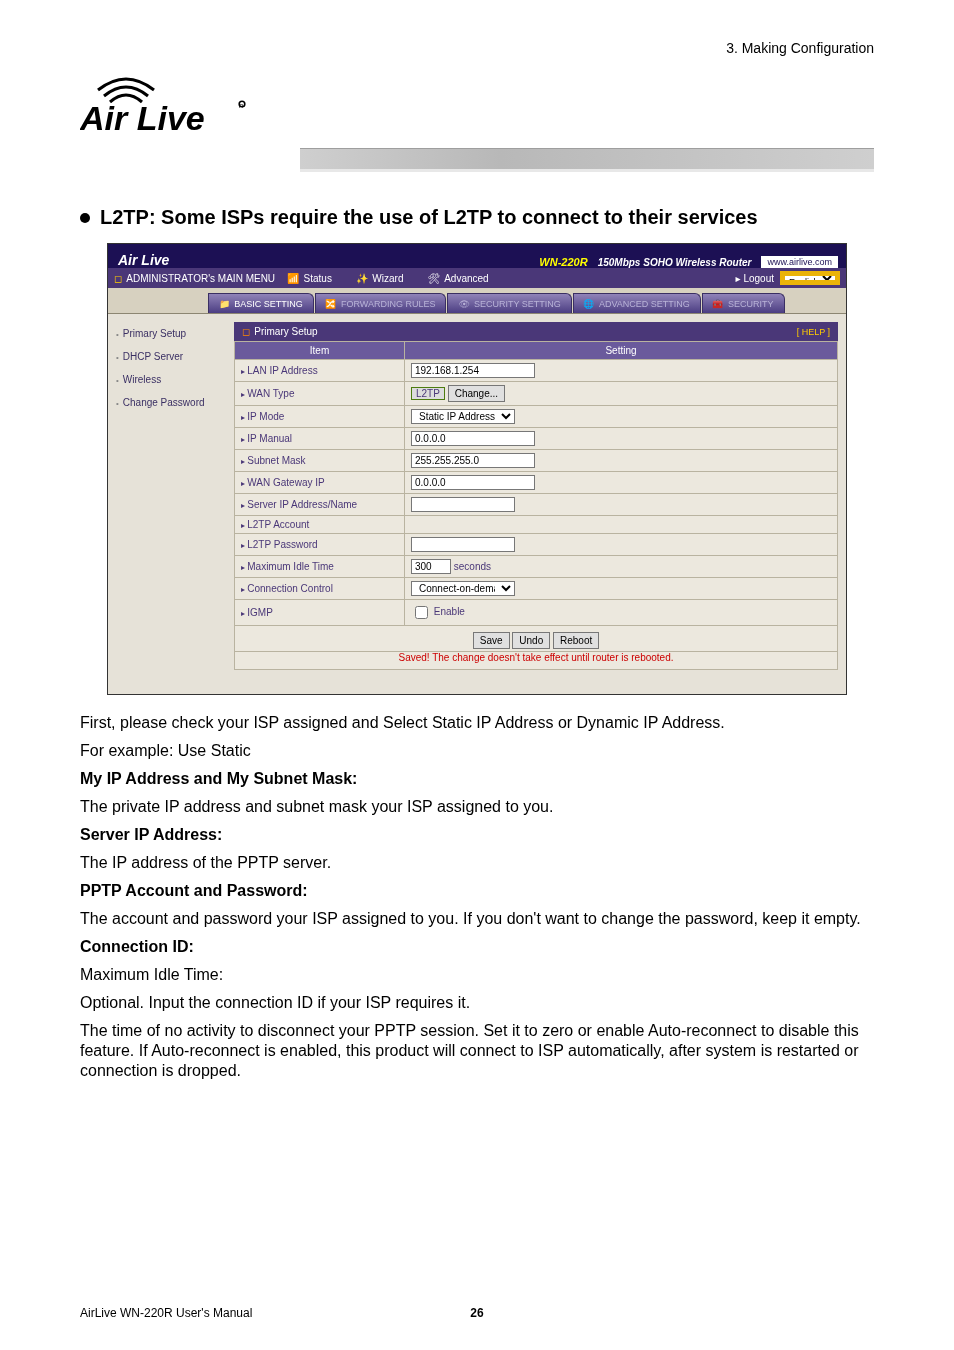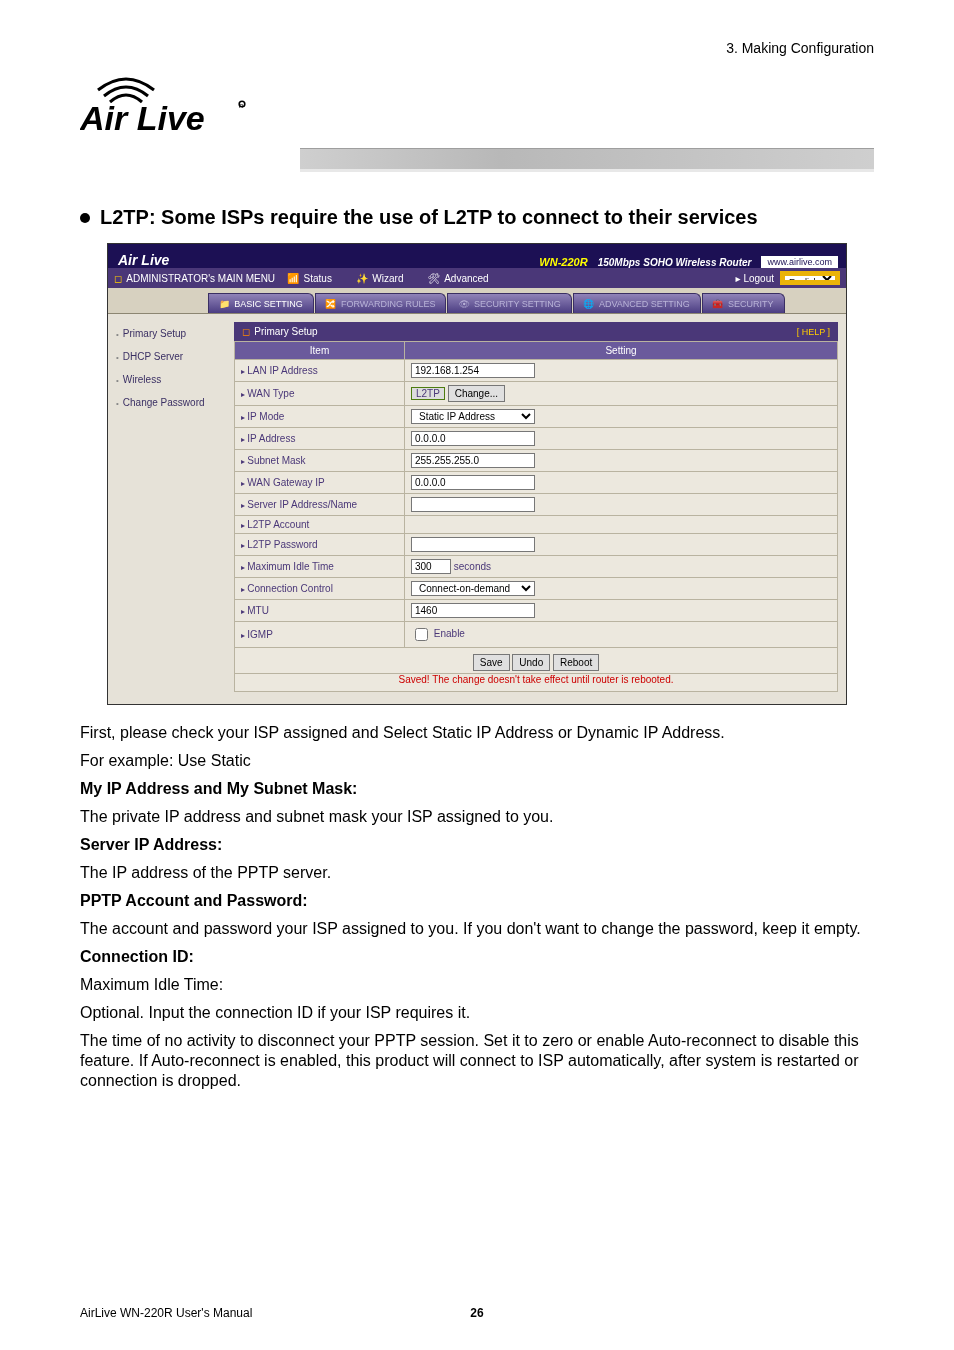--- a/index.html
+++ b/index.html
@@ -198,21 +198,21 @@
   .tbl td.lbl { width: 170px; }
   .tbl td.lbl::before { content:"▸ "; color:#4a3778; font-size:8px; }
   .inp {
     font-size: 10px;
     height: 15px;
     border: 1px solid #777;
     background: #fff;
     padding: 0 3px;
   }
   .inp.s100{ width:124px; }
-  .inp.s120{ width:124px; }
+  .inp.s120{ width:104px; }
   .inp.s40 { width:40px; }
   .btn-sm {
     font-size: 10px;
     height: 17px;
     background: #e0e0e0;
     border: 1px solid #777;
     padding: 0 6px;
   }
   .chk { vertical-align: middle; }
   .actions {
@@ -358,21 +358,21 @@
             <td>
               <span style="background:#ddd;border:1px solid #4d7c0f;padding:0 4px;">L2TP</span>
               <button class="btn-sm">Change...</button>
             </td>
           </tr>
           <tr>
             <td class="lbl">IP Mode</td>
             <td><select class="inp s120"><option>Static IP Address</option></select></td>
           </tr>
           <tr>
-            <td class="lbl">IP Address</td>
+            <td class="lbl">IP Manual</td>
             <td><input class="inp s100" value="0.0.0.0" style=""></td>
           </tr>
           <tr>
             <td class="lbl">Subnet Mask</td>
             <td><input class="inp s100" value="255.255.255.0" style=""></td>
           </tr>
           <tr>
             <td class="lbl">WAN Gateway IP</td>
             <td><input class="inp s100" value="0.0.0.0" style=""></td>
           </tr>
@@ -391,24 +391,20 @@
           <tr>
             <td class="lbl">Maximum Idle Time</td>
             <td>
               <input class="inp s40" value="300" style="">
               <span>seconds</span>
             </td>
           </tr>
           <tr>
             <td class="lbl">Connection Control</td>
             <td><select class="inp s120"><option>Connect-on-demand</option></select></td>
-          </tr>
-          <tr>
-            <td class="lbl">MTU</td>
-            <td><input class="inp s100" value="1460" style=""></td>
           </tr>
           <tr>
             <td class="lbl">IGMP</td>
             <td>
               <input type="checkbox" class="chk" style="">
               <span>Enable</span>
             </td>
           </tr>
         </tbody>
           </table>

